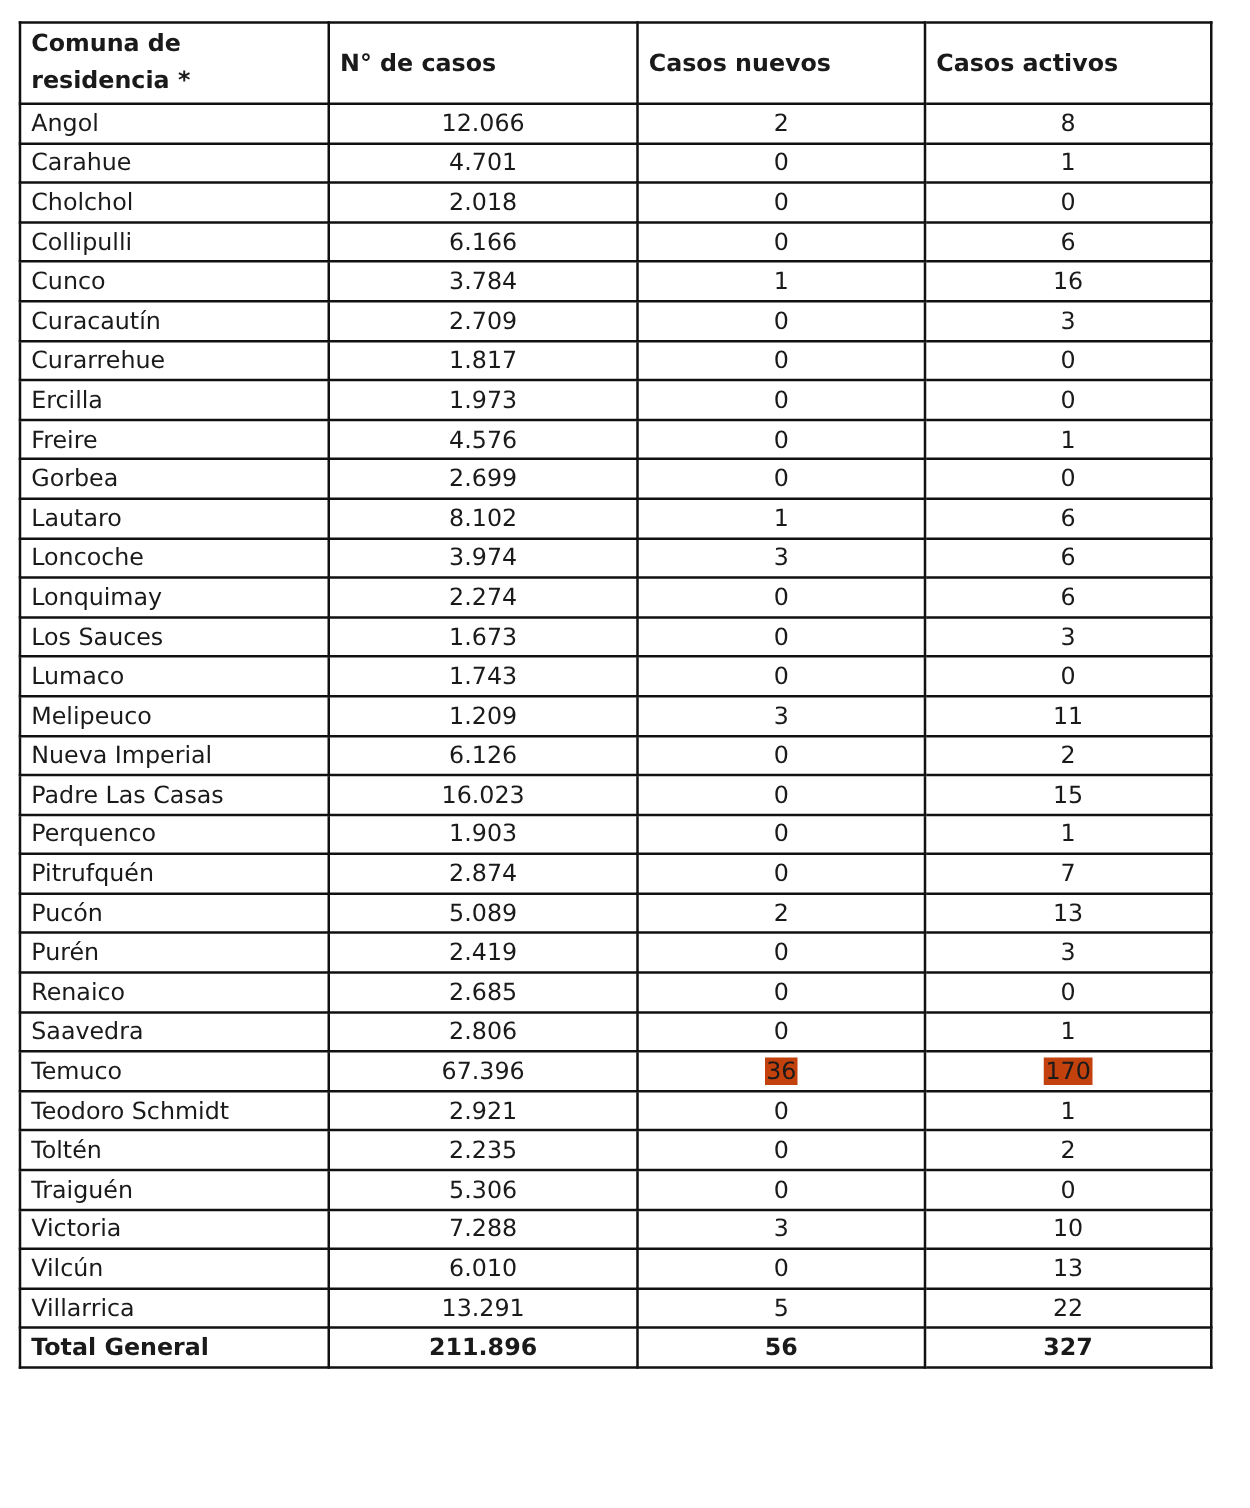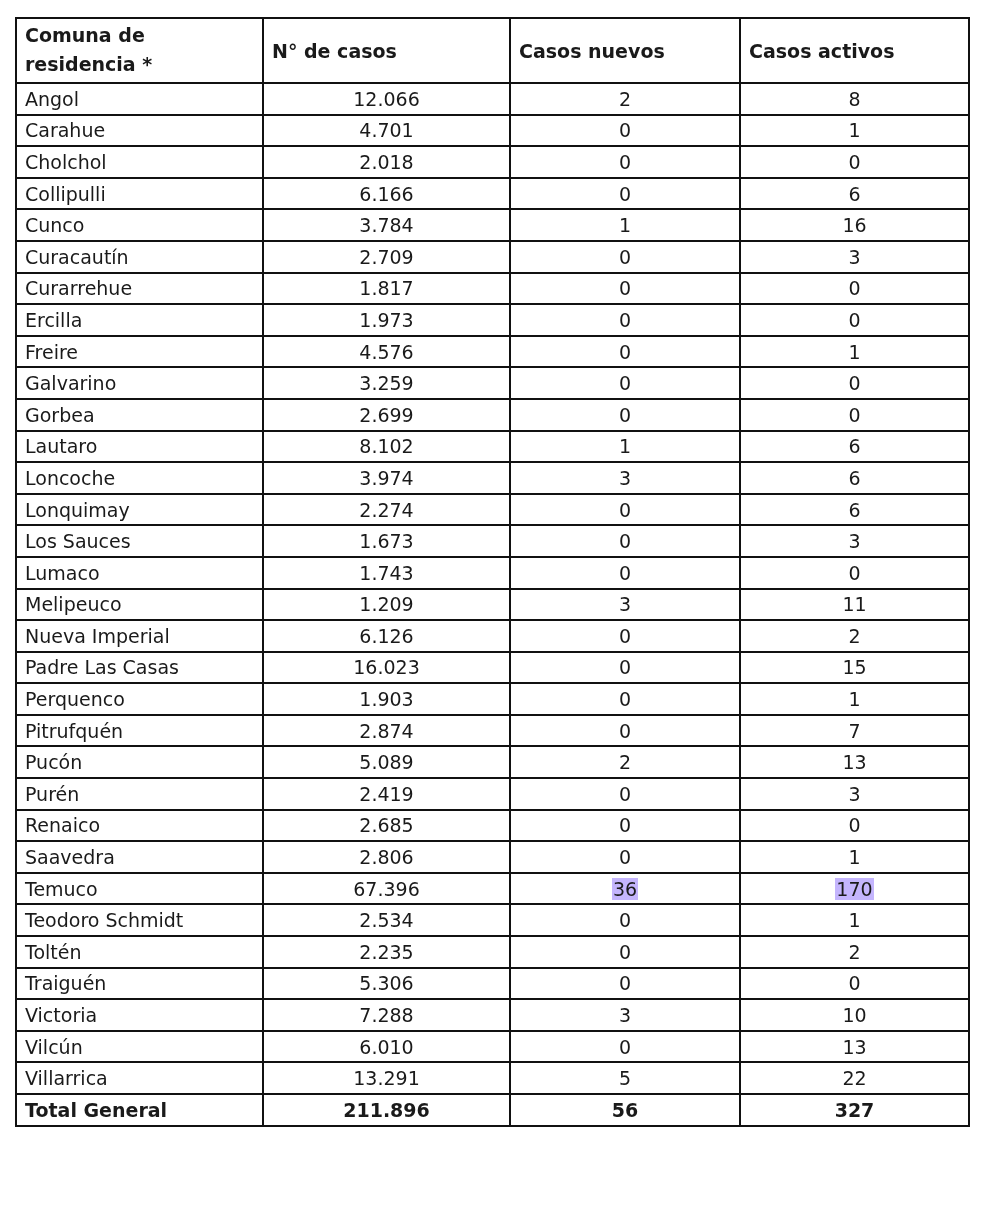--- a/index.html
+++ b/index.html
@@ -59,21 +59,21 @@
       font-size: 19px;
     }
     tbody td.name {
       text-align: left;
       margin-left: 32px;
     }
     tr.total td {
       font-weight: bold;
     }
     .hl {
-      background: #c4b5fd;
+      background: #c2410c;
       padding: 0 1px;
     }
   </style>
 </head>
 <body>
 
 <div class="table-wrap">
   <table>
     <colgroup>
         <col class="c1">
@@ -138,26 +138,20 @@
           <td>0</td>
           <td>0</td>
         </tr>
       <tr>
           <td class="name">Freire</td>
           <td>4.576</td>
           <td>0</td>
           <td>1</td>
         </tr>
       <tr>
-          <td class="name">Galvarino</td>
-          <td>3.259</td>
-          <td>0</td>
-          <td>0</td>
-        </tr>
-      <tr>
           <td class="name">Gorbea</td>
           <td>2.699</td>
           <td>0</td>
           <td>0</td>
         </tr>
       <tr>
           <td class="name">Lautaro</td>
           <td>8.102</td>
           <td>1</td>
           <td>6</td>
@@ -241,21 +235,21 @@
           <td>1</td>
         </tr>
       <tr>
           <td class="name">Temuco</td>
           <td>67.396</td>
           <td><span class="hl">36</span></td>
           <td><span class="hl">170</span></td>
         </tr>
       <tr>
           <td class="name">Teodoro Schmidt</td>
-          <td>2.534</td>
+          <td>2.921</td>
           <td>0</td>
           <td>1</td>
         </tr>
       <tr>
           <td class="name">Toltén</td>
           <td>2.235</td>
           <td>0</td>
           <td>2</td>
         </tr>
       <tr>

